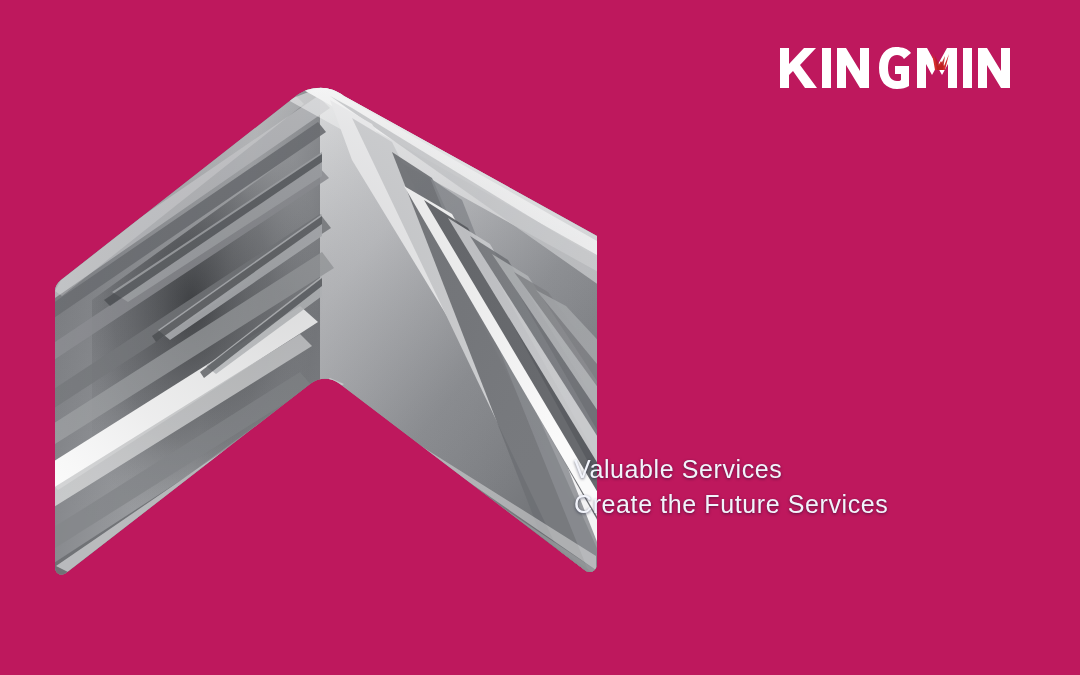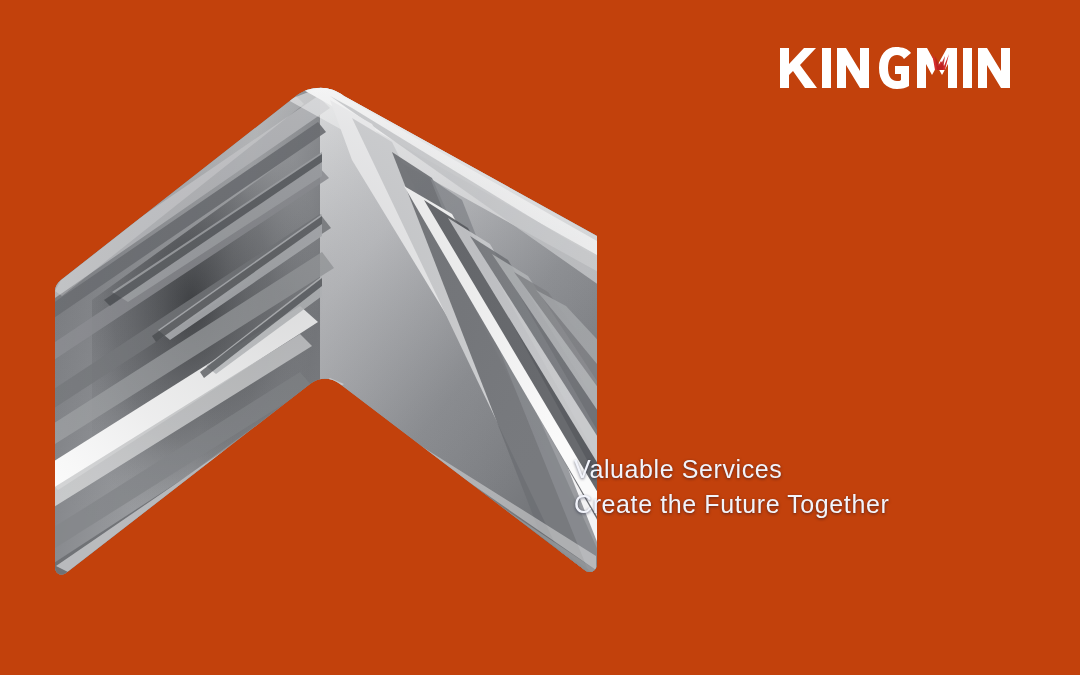--- a/index.html
+++ b/index.html
@@ -5,21 +5,21 @@
   html, body {
     margin: 0;
     padding: 0;
     background: #1b1f4a;
   }
   #stage {
     position: relative;
     width: 1080px;
     height: 675px;
     overflow: hidden;
-    background: #c2410c;
+    background: #be185d;
     font-family: "Liberation Sans", sans-serif;
   }
 
   
   #chevron-photo {
     position: absolute;
     left: 0;
     top: 0;
     width: 1080px;
     height: 675px;
@@ -215,16 +215,16 @@
 
       <g>
         <path d="M154,9 l6,13 l3,-5 l3,5 l5,-12 l-4,16 h-10 Z" fill="#d42b2b"></path>
         <path d="M157,12 l5,10 l5,-10 l-2,14 h-6 Z" fill="#b81f1f" opacity="0.85"></path>
       </g>
     </svg>
   </div>
 
   <div id="tagline">
     <span class="ln">Valuable Services</span>
-    <span class="ln">Create the Future Together</span>
+    <span class="ln">Create the Future Services</span>
   </div>
 
 </div>
 
 </body></html>

